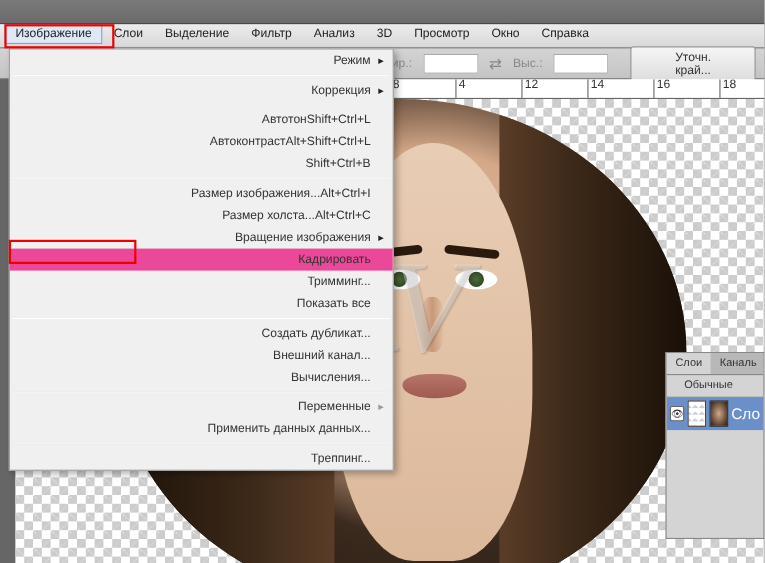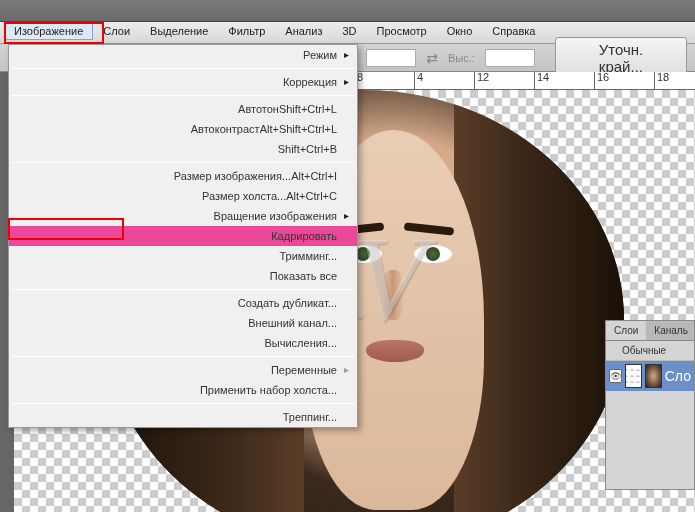--- a/index.html
+++ b/index.html
@@ -5,21 +5,21 @@
 *{margin:0;padding:0;box-sizing:border-box;font-family:Tahoma,Arial,sans-serif;font-size:11px;color:#333}
 body{background:#666;width:695px;height:512px;overflow:hidden;position:relative}
 .topbar{background:linear-gradient(#7a7a7a,#6a6a6a);height:22px;display:flex;align-items:center;padding:0 8px;gap:14px;border-bottom:1px solid #444}
 .menubar{background:linear-gradient(#ececec,#d8d8d8);height:22px;display:flex;align-items:flex-start;padding:0 4px;border-bottom:1px solid #999}
 .menu-item{padding:3px 10px;color:#222;cursor:default}
 .menu-item.active{background:#dfe9f5;border:1px solid #7aa6d6;padding:2px 9px}
 .menu-highlight{position:absolute;left:4px;top:22px;width:100px;height:22px;border:2px solid #e00;pointer-events:none;z-index:50}
 .optionbar{background:linear-gradient(#d4d4d4,#c4c4c4);height:28px;display:flex;align-items:center;padding:0 8px;gap:10px;border-bottom:1px solid #888}
 .optionbar .lbl{color:#888}
 .optionbar input{width:50px;height:18px;background:#fff;border:1px solid #aaa;font-size:11px;padding:0 2px}
-.btn{background:linear-gradient(#f5f5f5,#ddd);border:1px solid #999;padding:3px 24px;border-radius:3px;font-size:15px}
+.btn{background:linear-gradient(#f5f5f5,#ddd);border:1px solid #999;padding:3px 24px;border-radius:3px;font-size:11px}
 .swap{color:#888;font-size:14px}
 .dropdown{position:absolute;left:8px;top:44px;width:350px;background:#f0f0f0;border:1px solid #999;box-shadow:3px 3px 6px rgba(0,0,0,0.3);z-index:40}
 .dd-row{display:flex;justify-content:flex-end;padding:4px 20px 4px 28px;color:#222;cursor:default;position:relative}
 .dd-row.sub::after{content:"▸";position:absolute;right:8px;top:4px;font-size:10px}
 .dd-row.hl{background:#ec4899;color:#fff}
 .dd-row.dis{color:#999}
 .dd-sep{height:1px;background:#ccc;margin:3px 2px;border-bottom:1px solid #fff}
 .hl-box{position:absolute;left:8px;top:218px;width:116px;height:22px;border:2px solid #e00;z-index:60;pointer-events:none}
 .ruler-h{position:absolute;left:14px;top:72px;right:0;height:18px;background:#fff;border-bottom:1px solid #666;font-size:9px;display:flex;overflow:hidden;z-index:5}
 .rtick{width:60px;border-left:1px solid #666;padding-left:2px;line-height:10px;color:#333;flex-shrink:0}
@@ -156,21 +156,21 @@
       <span>Внешний канал...</span>
     </div>
   <div class="dd-row">
       <span>Вычисления...</span>
     </div>
   <div class="dd-sep"></div>
   <div class="dd-row sub dis">
       <span>Переменные</span>
     </div>
   <div class="dd-row dis">
-      <span>Применить набор холста...</span>
+      <span>Применить данных данных...</span>
     </div>
   <div class="dd-sep"></div>
   <div class="dd-row dis">
       <span>Треппинг...</span>
     </div>
 </div>
 <div class="hl-box"></div>
 
 <div class="panel">
   <div class="ptabs">

